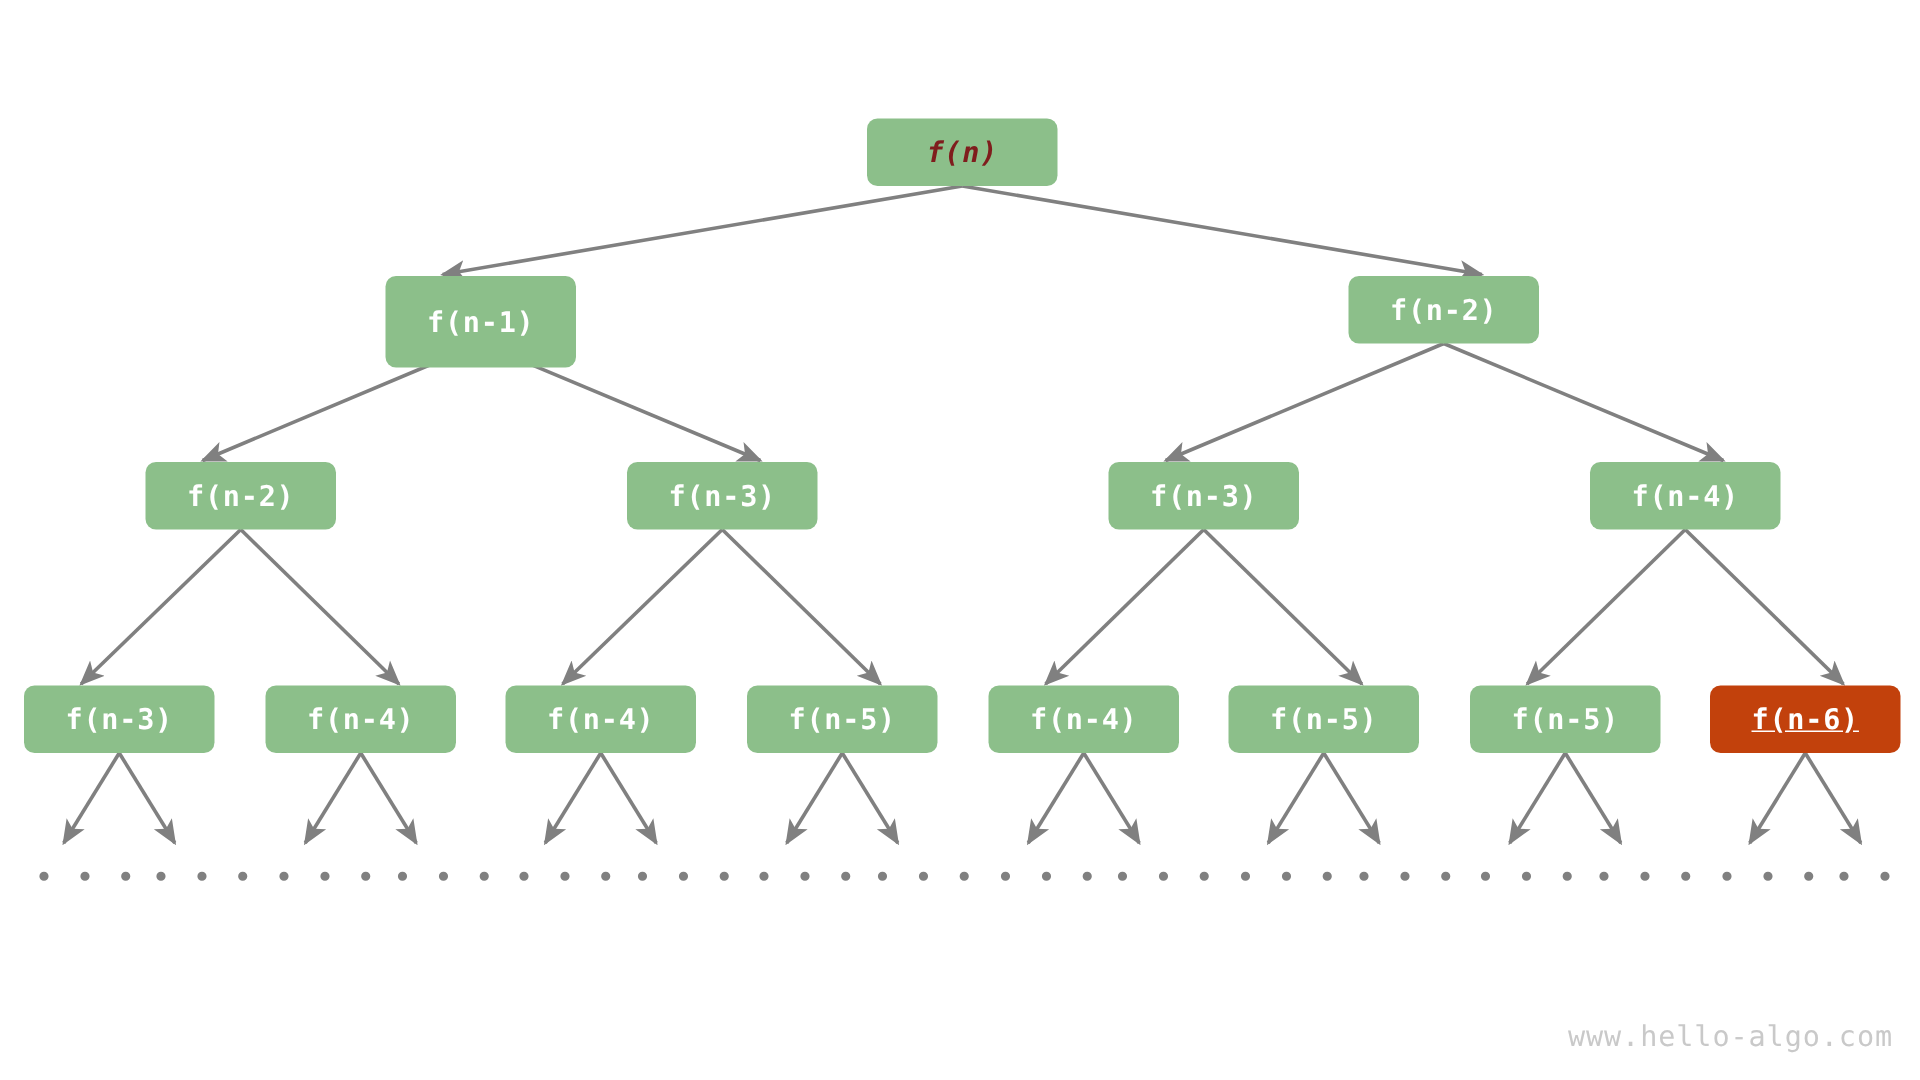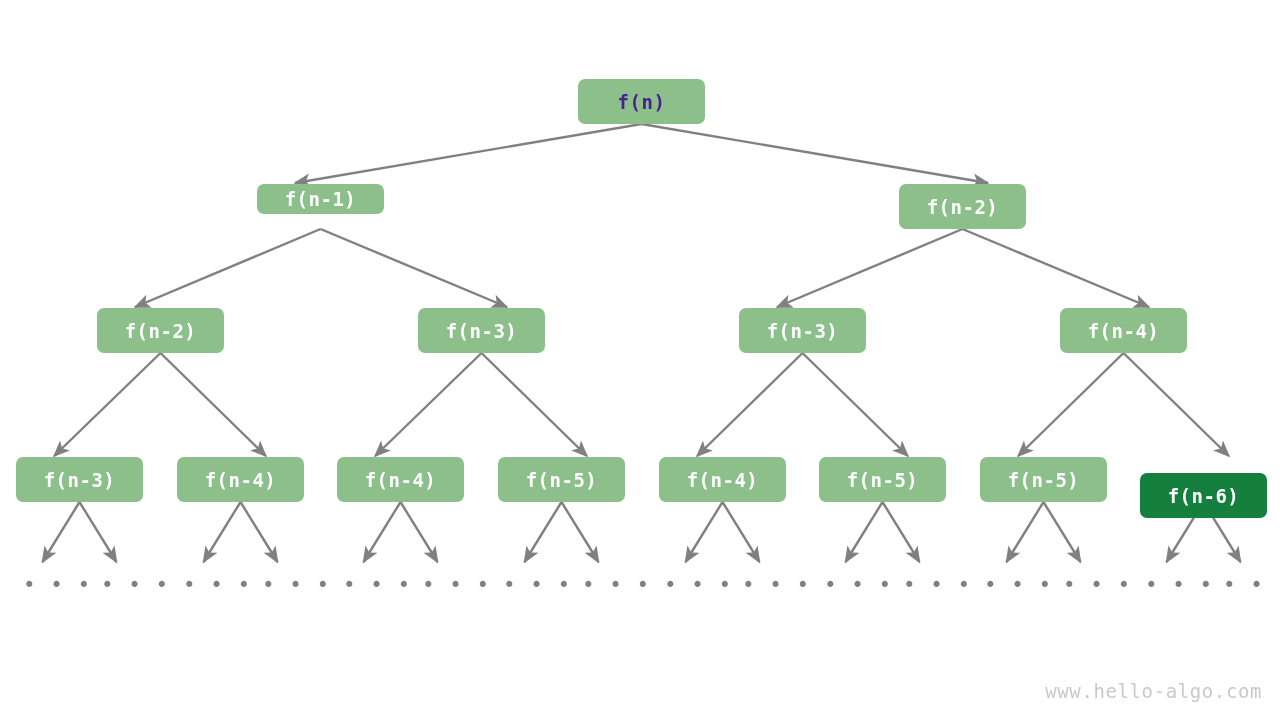--- a/index.html
+++ b/index.html
@@ -101,35 +101,35 @@
       <line x1="722.5" y1="502" x2="759.5" y2="562" stroke="#808080" stroke-width="2.4" marker-end="url(#arrowhead)"></line>
       <line x1="882.5" y1="502" x2="845.5" y2="562" stroke="#808080" stroke-width="2.4" marker-end="url(#arrowhead)"></line>
       <line x1="882.5" y1="502" x2="919.5" y2="562" stroke="#808080" stroke-width="2.4" marker-end="url(#arrowhead)"></line>
       <line x1="1043.5" y1="502" x2="1006.5" y2="562" stroke="#808080" stroke-width="2.4" marker-end="url(#arrowhead)"></line>
       <line x1="1043.5" y1="502" x2="1080.5" y2="562" stroke="#808080" stroke-width="2.4" marker-end="url(#arrowhead)"></line>
       <line x1="1203.5" y1="502" x2="1166.5" y2="562" stroke="#808080" stroke-width="2.4" marker-end="url(#arrowhead)"></line>
       <line x1="1203.5" y1="502" x2="1240.5" y2="562" stroke="#808080" stroke-width="2.4" marker-end="url(#arrowhead)"></line>
     </svg>
 
   <div id="nodes">
-      <div class="node" style="left: 578px; top: 79px; width: 127px; height: 45px; background: rgb(140, 191, 138); color: #4c1d95;">f(n)</div>
-      <div class="node" style="left: 257px; top: 184px; width: 127px; height: 30px; background: rgb(140, 191, 138); color: rgb(255, 255, 255);">f(n-1)</div>
+      <div class="node" style="left: 578px; top: 79px; width: 127px; height: 45px; background: rgb(140, 191, 138); color: #7f1d1d; font-style: italic;">f(n)</div>
+      <div class="node" style="left: 257px; top: 184px; width: 127px; height: 61px; background: rgb(140, 191, 138); color: rgb(255, 255, 255);">f(n-1)</div>
       <div class="node" style="left: 899px; top: 184px; width: 127px; height: 45px; background: rgb(140, 191, 138); color: rgb(255, 255, 255);">f(n-2)</div>
       <div class="node" style="left: 97px; top: 308px; width: 127px; height: 45px; background: rgb(140, 191, 138); color: rgb(255, 255, 255);">f(n-2)</div>
       <div class="node" style="left: 418px; top: 308px; width: 127px; height: 45px; background: rgb(140, 191, 138); color: rgb(255, 255, 255);">f(n-3)</div>
       <div class="node" style="left: 739px; top: 308px; width: 127px; height: 45px; background: rgb(140, 191, 138); color: rgb(255, 255, 255);">f(n-3)</div>
       <div class="node" style="left: 1060px; top: 308px; width: 127px; height: 45px; background: rgb(140, 191, 138); color: rgb(255, 255, 255);">f(n-4)</div>
       <div class="node" style="left: 16px; top: 457px; width: 127px; height: 45px; background: rgb(140, 191, 138); color: rgb(255, 255, 255);">f(n-3)</div>
       <div class="node" style="left: 177px; top: 457px; width: 127px; height: 45px; background: rgb(140, 191, 138); color: rgb(255, 255, 255);">f(n-4)</div>
       <div class="node" style="left: 337px; top: 457px; width: 127px; height: 45px; background: rgb(140, 191, 138); color: rgb(255, 255, 255);">f(n-4)</div>
       <div class="node" style="left: 498px; top: 457px; width: 127px; height: 45px; background: rgb(140, 191, 138); color: rgb(255, 255, 255);">f(n-5)</div>
       <div class="node" style="left: 659px; top: 457px; width: 127px; height: 45px; background: rgb(140, 191, 138); color: rgb(255, 255, 255);">f(n-4)</div>
       <div class="node" style="left: 819px; top: 457px; width: 127px; height: 45px; background: rgb(140, 191, 138); color: rgb(255, 255, 255);">f(n-5)</div>
       <div class="node" style="left: 980px; top: 457px; width: 127px; height: 45px; background: rgb(140, 191, 138); color: rgb(255, 255, 255);">f(n-5)</div>
-      <div class="node" style="left: 1140px; top: 473px; width: 127px; height: 45px; background: #15803d; color: rgb(255, 255, 255);">f(n-6)</div>
+      <div class="node" style="left: 1140px; top: 457px; width: 127px; height: 45px; background: #c2410c; color: rgb(255, 255, 255); text-decoration: underline;">f(n-6)</div>
     </div>
 
   <div id="ellipses">
       <div class="ellipsis" style="color: rgb(128, 128, 128); left: 23px; top: 575px;">• • •</div>
       <div class="ellipsis" style="color: rgb(128, 128, 128); left: 101px; top: 575px;">• • •</div>
       <div class="ellipsis" style="color: rgb(128, 128, 128); left: 183px; top: 575px;">• • •</div>
       <div class="ellipsis" style="color: rgb(128, 128, 128); left: 262px; top: 575px;">• • •</div>
       <div class="ellipsis" style="color: rgb(128, 128, 128); left: 343px; top: 575px;">• • •</div>
       <div class="ellipsis" style="color: rgb(128, 128, 128); left: 422px; top: 575px;">• • •</div>
       <div class="ellipsis" style="color: rgb(128, 128, 128); left: 503px; top: 575px;">• • •</div>

